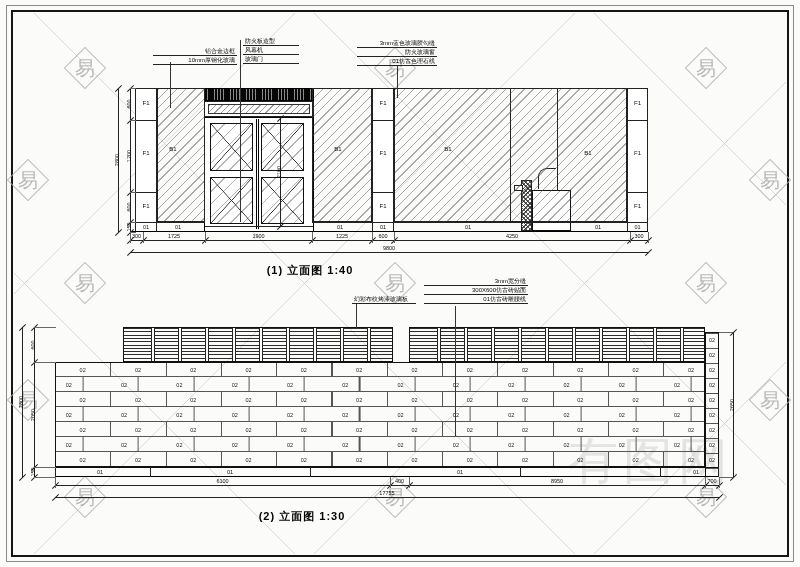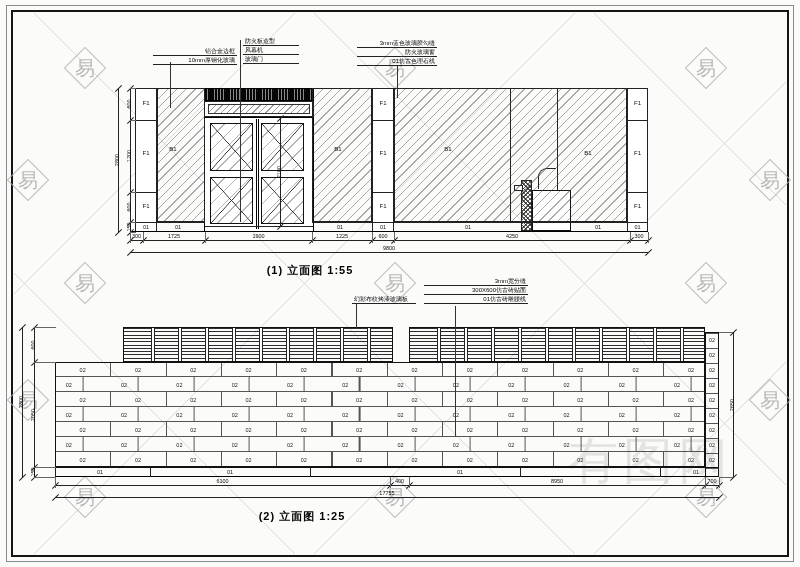--- a/index.html
+++ b/index.html
@@ -131,21 +131,21 @@
     <div class="a ann" style="left:243px;top:37px;width:56px">
       <div>防火板造型</div>
       <div>风幕机</div>
       <div>玻璃门</div>
     </div>
     <div class="a ann" style="left:357px;top:39px;width:80px;text-align:right">
       <div>3mm蓝色玻璃胶勾缝</div>
       <div>防火玻璃窗</div>
       <div>01仿古色理石线</div>
     </div>
-    <div class="a cap" style="left:230px;top:263px;width:160px">(1) 立面图 1:55</div>
+    <div class="a cap" style="left:230px;top:263px;width:160px">(1) 立面图 1:40</div>
   <div class="a glass" style="left: 157px; top: 88px; width: 48px; height: 134px;"></div>
       <div class="a" style="left: 157px; top: 222px; width: 48px; height: 9px; border-top: 1px solid rgb(34, 34, 34);"></div>
       <div class="a glass" style="left: 312px; top: 88px; width: 60px; height: 134px;"></div>
       <div class="a" style="left: 312px; top: 222px; width: 60px; height: 9px; border-top: 1px solid rgb(34, 34, 34);"></div>
       <div class="a glass" style="left: 394px; top: 88px; width: 233px; height: 134px;"></div>
       <div class="a" style="left: 394px; top: 222px; width: 233px; height: 9px; border-top: 1px solid rgb(34, 34, 34);"></div>
       <div class="a" style="left: 135px; top: 88px; width: 22px; height: 144px; border: 1px solid rgb(34, 34, 34); background: rgb(255, 255, 255);"></div>
       <div class="a" style="left: 135px; top: 120px; width: 22px; height: 0px; border-top: 1px solid rgb(34, 34, 34);"></div>
       <div class="a" style="left: 135px; top: 192px; width: 22px; height: 0px; border-top: 1px solid rgb(34, 34, 34);"></div>
       <div class="a" style="left: 135px; top: 222px; width: 22px; height: 0px; border-top: 1px solid rgb(34, 34, 34);"></div>
@@ -235,21 +235,21 @@
     <div class="a leader" style="left:356px;top:304px;height:24px"></div>
     <div class="a leader" style="left:455px;top:306px;height:130px"></div>
     <div class="a ann" style="left:352px;top:295px;width:64px">
       <div>幻彩布纹烤漆玻璃板</div>
     </div>
     <div class="a ann" style="left:424px;top:277px;width:104px;text-align:right">
       <div>3mm宽分缝</div>
       <div>300X600仿古砖贴面</div>
       <div>01仿古砖雕腰线</div>
     </div>
-    <div class="a cap" style="left:222px;top:509px;width:160px">(2) 立面图 1:25</div>
+    <div class="a cap" style="left:222px;top:509px;width:160px">(2) 立面图 1:30</div>
   <div class="a louv" style="left: 123px; top: 327px; width: 270px; height: 35px;">
         <div class="a louv-div" style="left: 27px; top: 0px; width: 4px; height: 100%;"></div>
         <div class="a louv-div" style="left: 54px; top: 0px; width: 4px; height: 100%;"></div>
         <div class="a louv-div" style="left: 81px; top: 0px; width: 4px; height: 100%;"></div>
         <div class="a louv-div" style="left: 108px; top: 0px; width: 4px; height: 100%;"></div>
         <div class="a louv-div" style="left: 135px; top: 0px; width: 4px; height: 100%;"></div>
         <div class="a louv-div" style="left: 162px; top: 0px; width: 4px; height: 100%;"></div>
         <div class="a louv-div" style="left: 189px; top: 0px; width: 4px; height: 100%;"></div>
         <div class="a louv-div" style="left: 216px; top: 0px; width: 4px; height: 100%;"></div>
         <div class="a louv-div" style="left: 243px; top: 0px; width: 4px; height: 100%;"></div>

